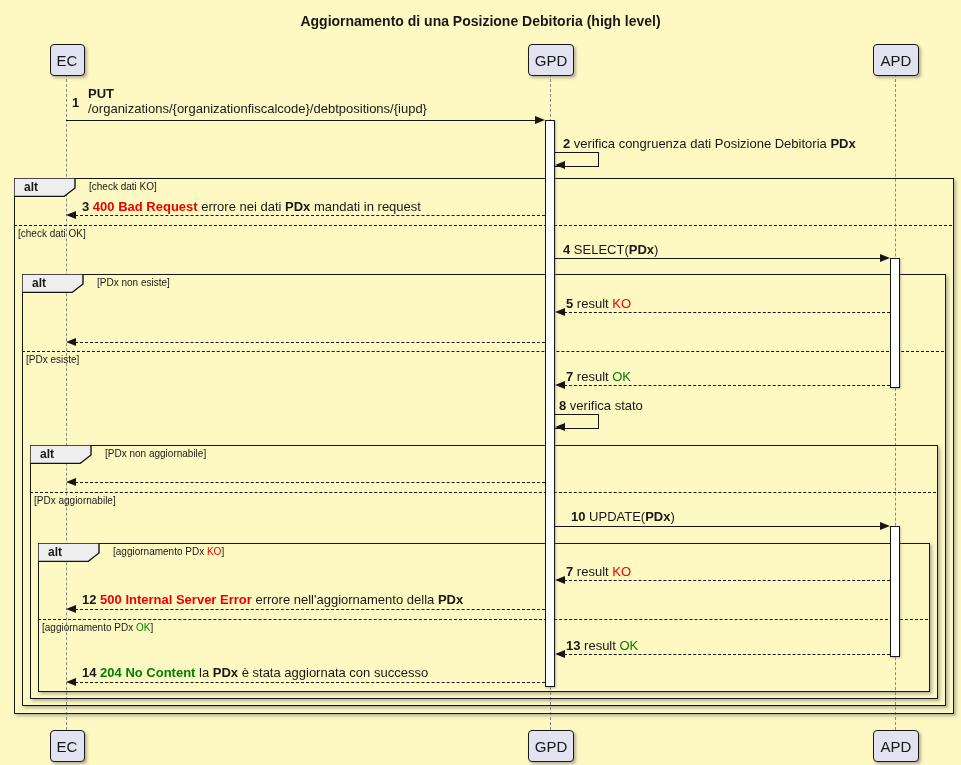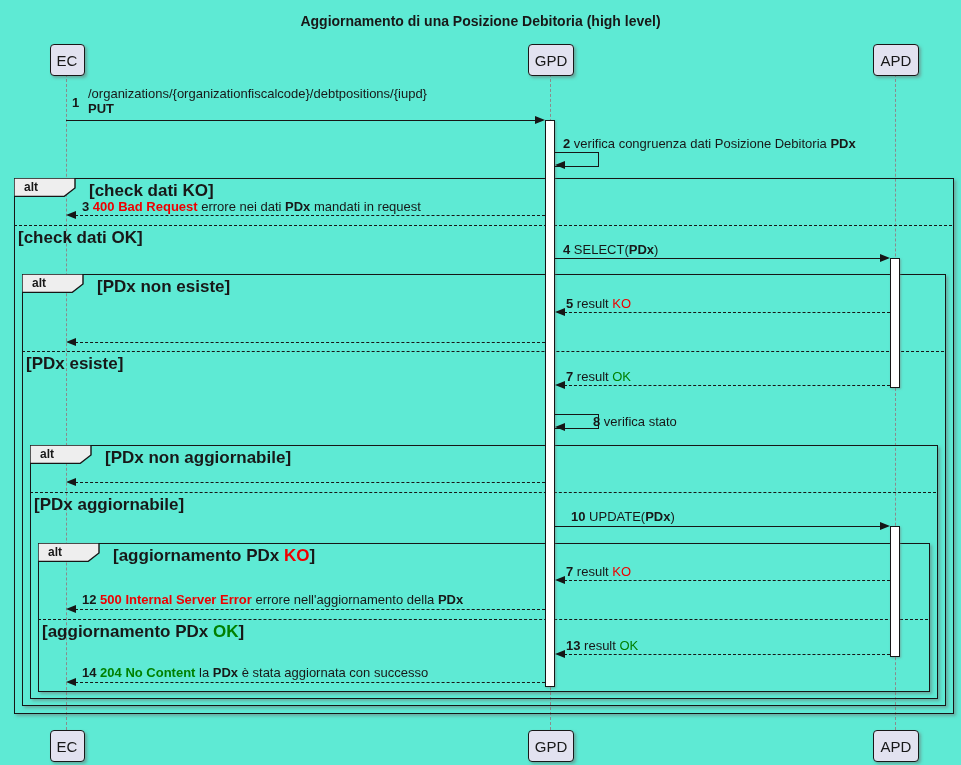--- a/index.html
+++ b/index.html
@@ -1,24 +1,24 @@
 <!DOCTYPE html>
 <html><head>
 <meta charset="utf-8">
 <style>
   html,body{margin:0;padding:0;background:#ffffff;}
-  #diagram{position:relative;width:961px;height:765px;background:#5eead4;
+  #diagram{position:relative;width:961px;height:765px;background:#fef9c3;
     font-family:"Liberation Sans",sans-serif;color:#181818;overflow:hidden;}
   #title{position:absolute;top:13px;left:0;width:100%;text-align:center;
     font-weight:bold;font-size:14px;}
   .lifeline{position:absolute;width:0;border-left:1px dashed #8b8b8b;}
   .frame{position:absolute;border:1.5px solid #161616;box-shadow:2px 2px 3px rgba(110,110,110,.5);}
   .ftag{position:absolute;}
   .ftag-label{position:absolute;font-weight:bold;font-size:12px;}
-  .cond{position:absolute;font-weight:bold;font-size:17px;white-space:nowrap;}
+  .cond{position:absolute;font-weight:normal;font-size:10px;white-space:nowrap;}
   .divider{position:absolute;height:0;border-top:1px dashed #161616;}
   .act{position:absolute;width:8px;background:#ffffff;border:1px solid #161616;
     box-shadow:1px 1px 2px rgba(120,120,120,.5);}
   .mtext{position:absolute;font-size:13px;white-space:nowrap;line-height:15px;}
   .bold{font-weight:bold;}
   .aline{position:absolute;height:0;}
   .solid{border-top:1.5px solid #161616;}
   .dash{border-top:1.2px dashed #161616;}
   .ah-r{position:absolute;width:0;height:0;border-top:4.5px solid transparent;
     border-bottom:4.5px solid transparent;border-left:10px solid #161616;}
@@ -66,22 +66,22 @@
         <path d="M0,0 H61 V10 L50,18.5 H0 Z" fill="#EEEEEE" stroke="#161616" stroke-width="1.4"></path>
       </svg></div>
     <div class="ftag-label" style="left: 48px; top: 545px;">alt</div>
     <div class="cond" style="left: 113px; top: 546px;"><span>[aggiornamento PDx </span><span style="color: rgb(238, 0, 0);">KO</span><span>]</span></div>
     <div class="divider" style="left: 38px; top: 619px; width: 890px;"></div>
     <div class="cond" style="left: 42px; top: 622px;"><span>[aggiornamento PDx </span><span style="color: rgb(0, 128, 0);">OK</span><span>]</span></div>
     <div class="act" style="left: 545px; top: 120px; height: 565px;"></div>
     <div class="act" style="left: 890px; top: 258px; height: 128px;"></div>
     <div class="act" style="left: 890px; top: 526px; height: 129px;"></div>
     <div class="mtext" style="left: 88px; top: 86px;">
+      <div><span style="font-weight: bold;">PUT</span></div>
       <div><span>/organizations/{organizationfiscalcode}/debtpositions/{iupd}</span></div>
-      <div><span style="font-weight: bold;">PUT</span></div>
     </div>
     <div class="mtext bold" style="left: 72px; top: 95px;">1</div>
     <div class="aline solid" style="left: 66px; top: 120px; width: 470px;"></div>
     <div class="ah-r" style="left: 535px; top: 116px;"></div>
     <div class="mtext" style="left: 563px; top: 136px;">
       <div><span style="font-weight: bold;">2 </span><span>verifica congruenza dati Posizione Debitoria </span><span style="font-weight: bold;">PDx</span></div>
     </div>
     <div class="selfloop" style="left: 555px; top: 152px; width: 43px; height: 13px;"></div>
     <div class="ah-l" style="left: 555px; top: 161px;"></div>
     <div class="mtext" style="left: 82px; top: 199px;">
@@ -99,21 +99,21 @@
     </div>
     <div class="aline dash" style="left: 564px; top: 312px; width: 326px;"></div>
     <div class="ah-l" style="left: 555px; top: 308px;"></div>
     <div class="aline dash" style="left: 75px; top: 342px; width: 470px;"></div>
     <div class="ah-l" style="left: 66px; top: 338px;"></div>
     <div class="mtext" style="left: 566px; top: 369px;">
       <div><span style="font-weight: bold;">7 </span><span>result </span><span style="color: rgb(0, 128, 0);">OK</span></div>
     </div>
     <div class="aline dash" style="left: 564px; top: 385px; width: 326px;"></div>
     <div class="ah-l" style="left: 555px; top: 381px;"></div>
-    <div class="mtext" style="left: 593px; top: 398px; margin-top: 16px;">
+    <div class="mtext" style="left: 559px; top: 398px;">
       <div><span style="font-weight: bold;">8 </span><span>verifica stato</span></div>
     </div>
     <div class="selfloop" style="left: 555px; top: 414px; width: 43px; height: 13px;"></div>
     <div class="ah-l" style="left: 555px; top: 423px;"></div>
     <div class="aline dash" style="left: 75px; top: 482px; width: 470px;"></div>
     <div class="ah-l" style="left: 66px; top: 478px;"></div>
     <div class="mtext" style="left: 563px; top: 509px; margin-left: 8px;">
       <div><span style="font-weight: bold;">10 </span><span>UPDATE(</span><span style="font-weight: bold;">PDx</span><span>)</span></div>
     </div>
     <div class="aline solid" style="left: 555px; top: 526px; width: 326px;"></div>

